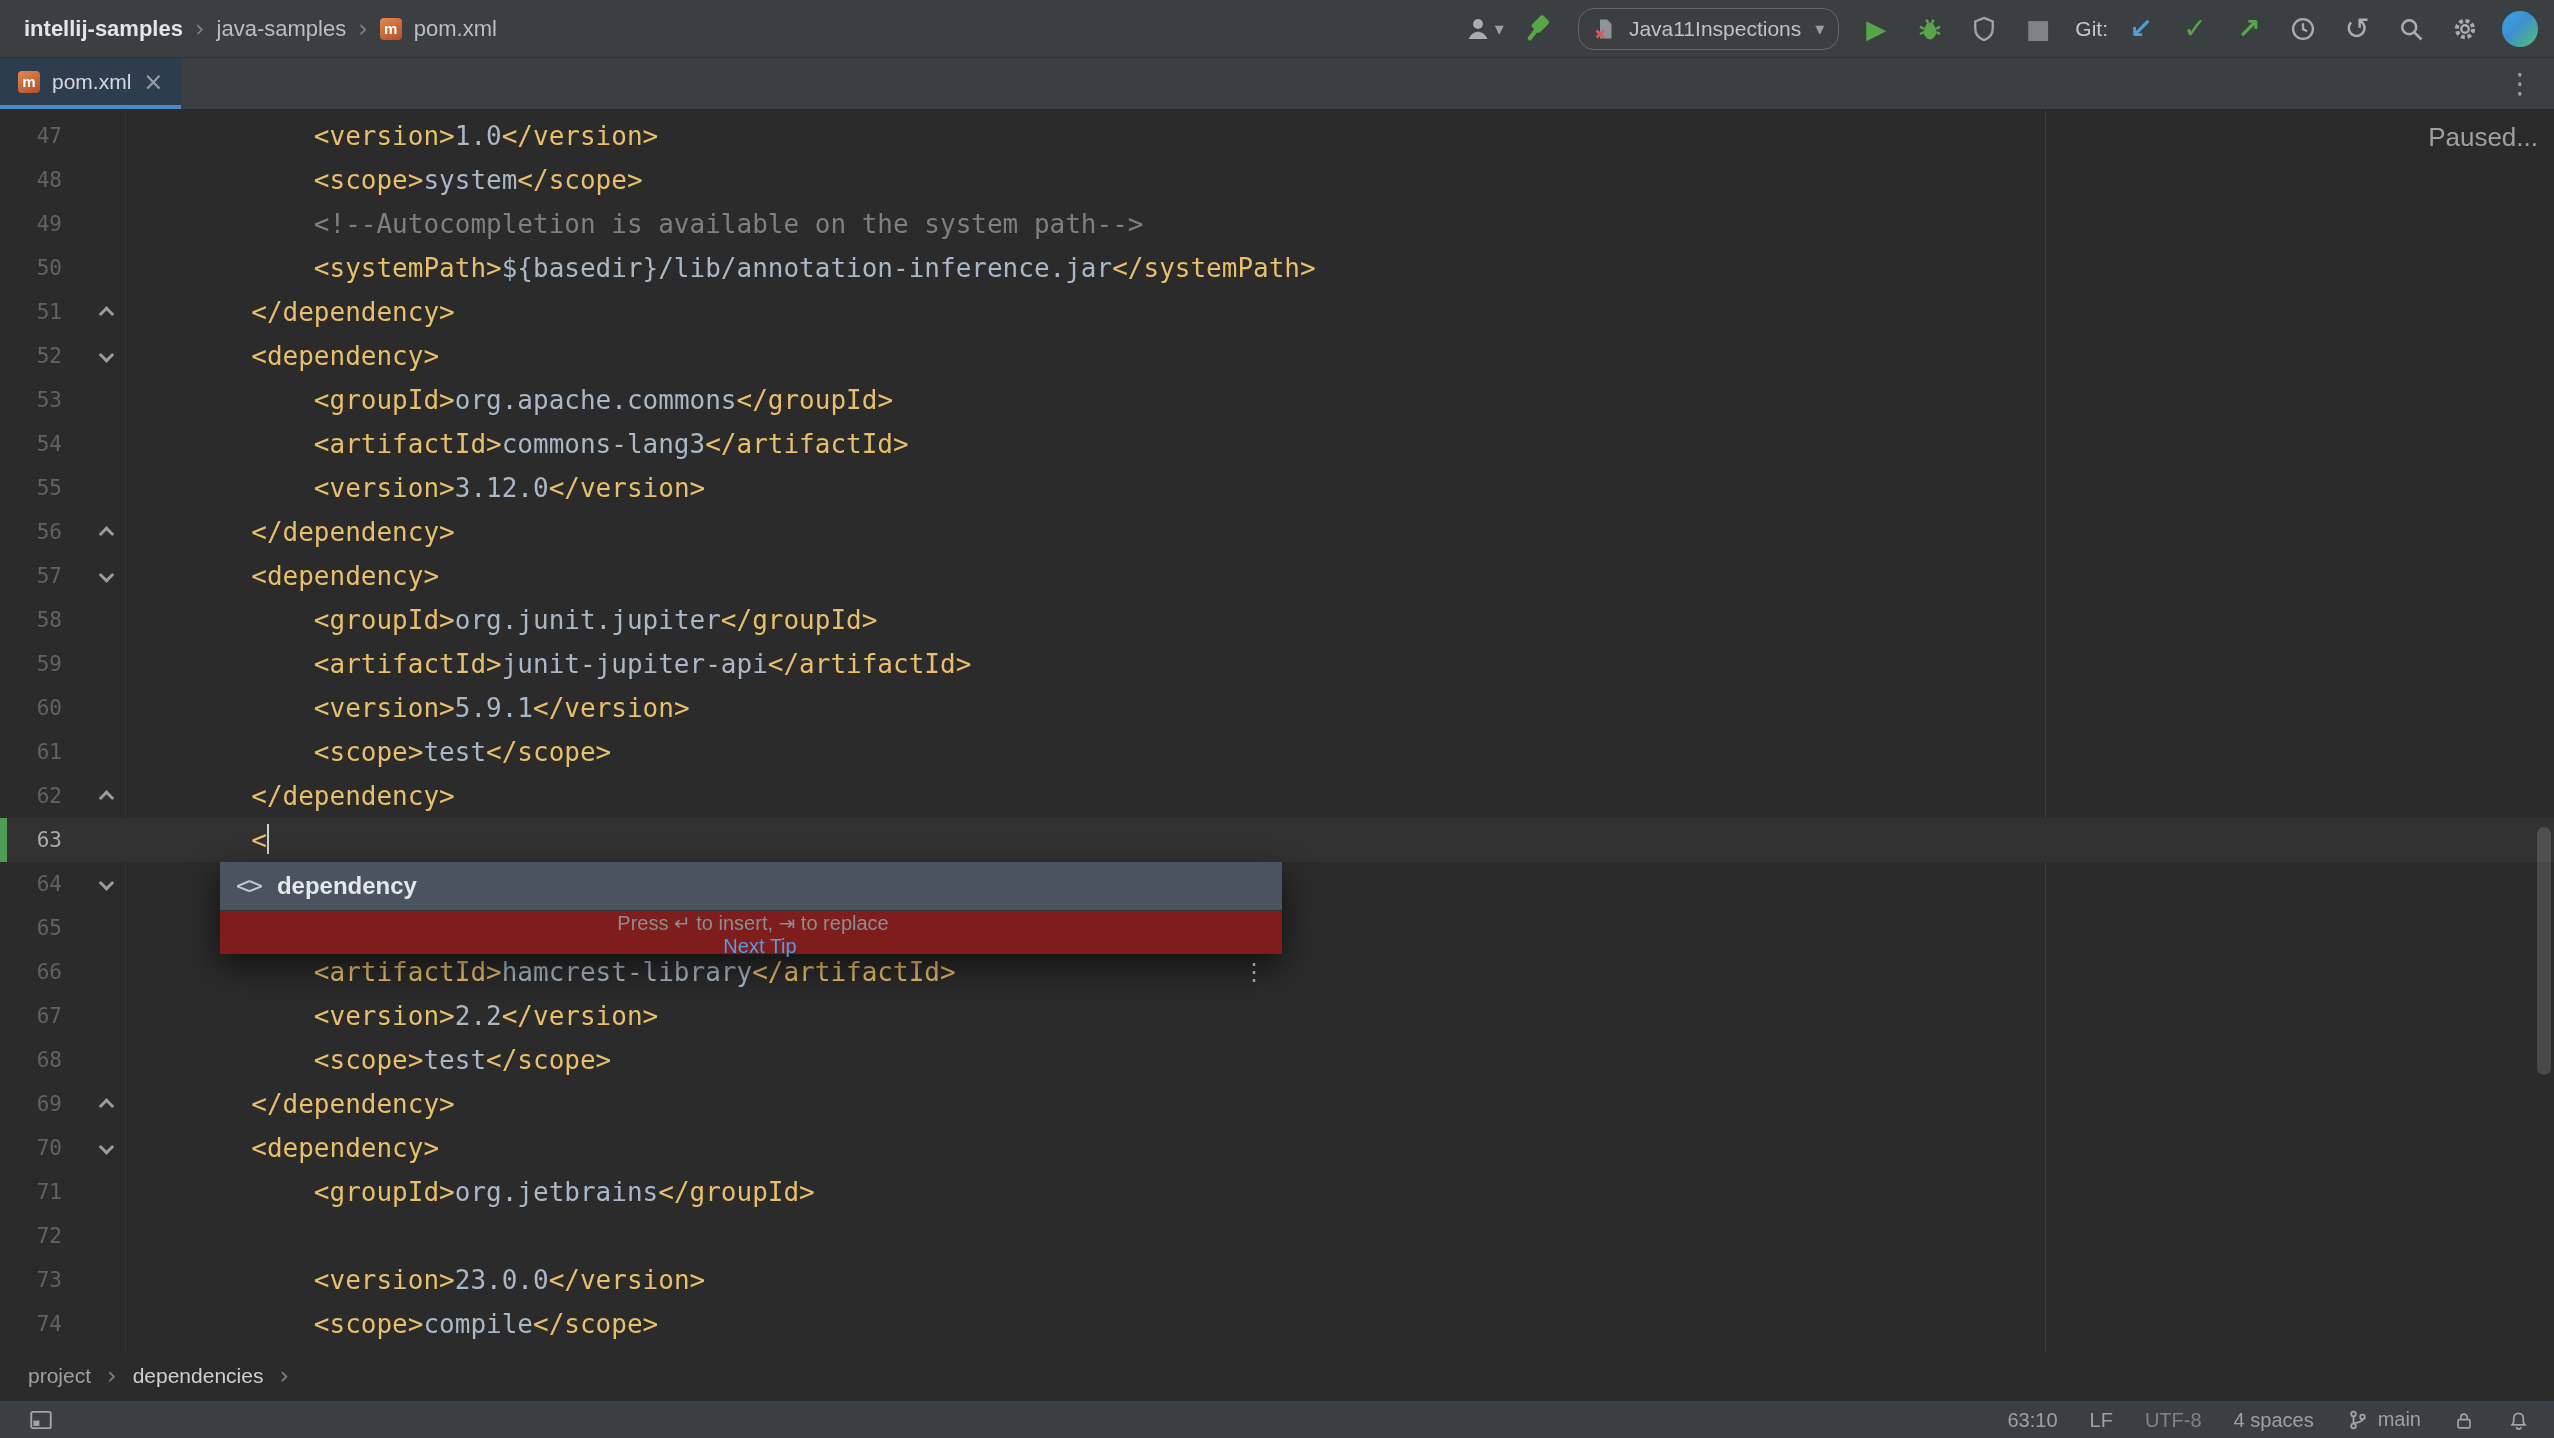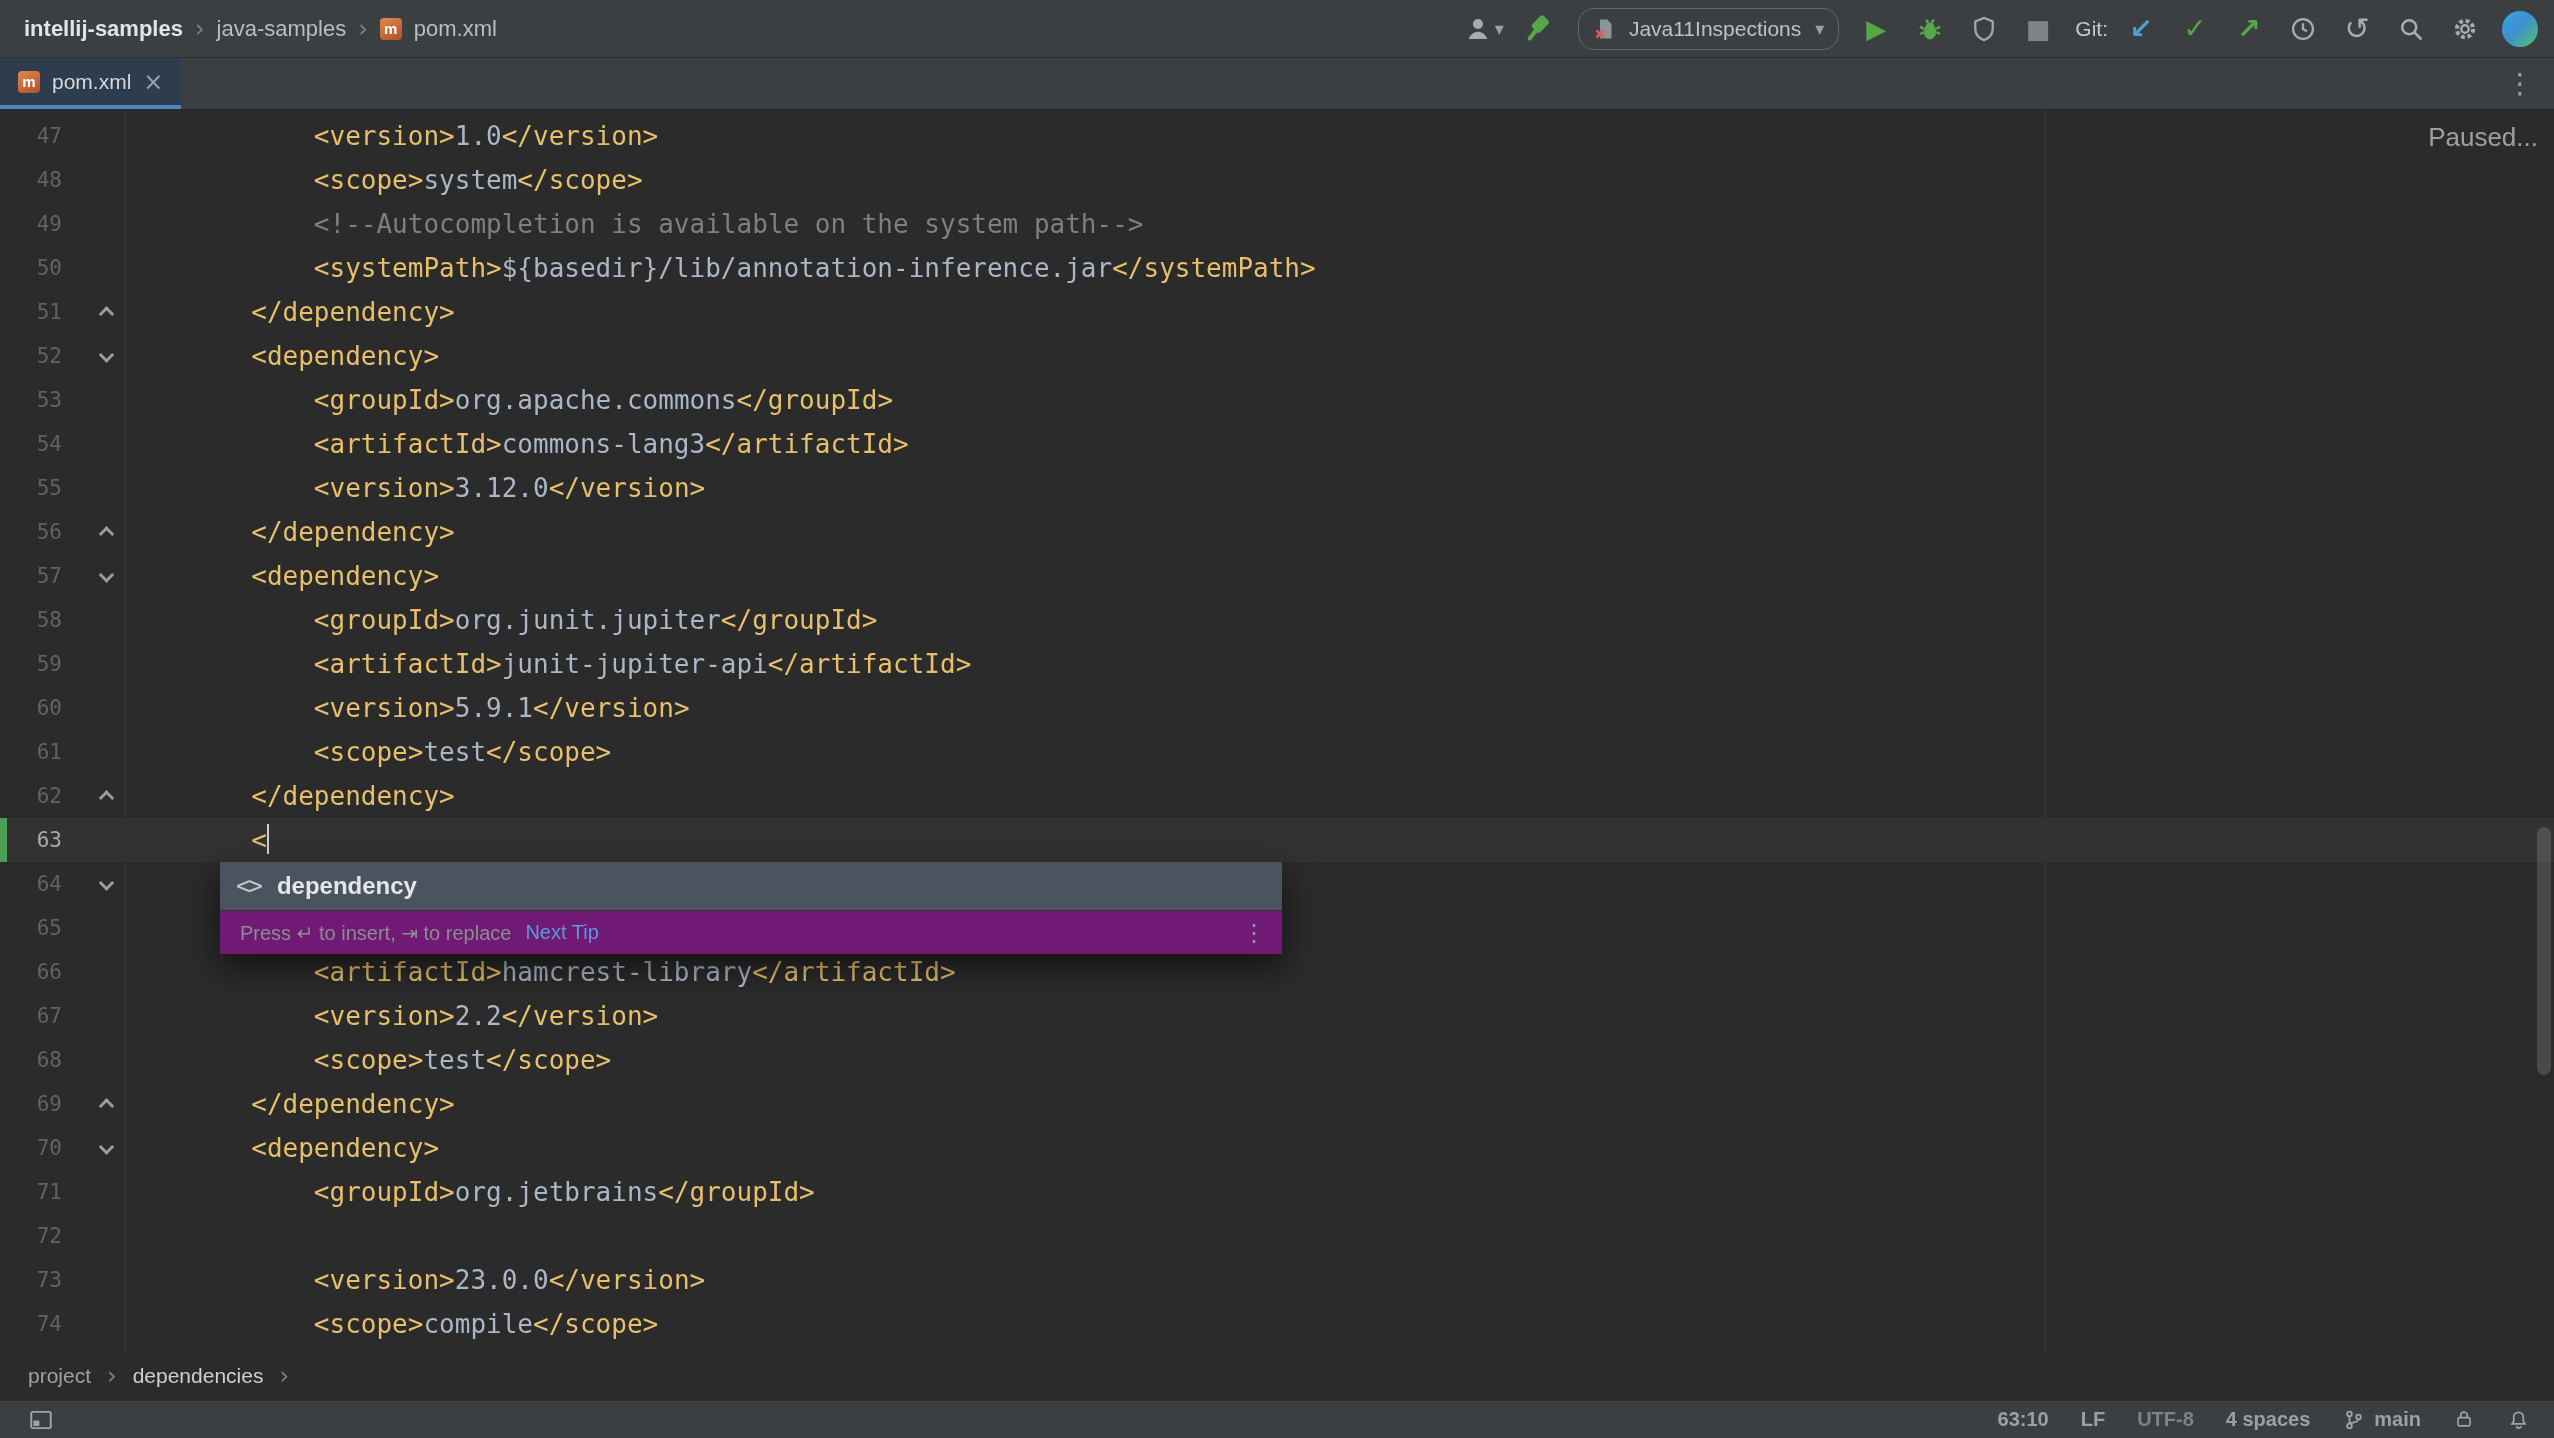--- a/index.html
+++ b/index.html
@@ -68,34 +68,34 @@
             font-family:"Liberation Sans",sans-serif; }
   .scroll-thumb { position:absolute; right:3px; top:717px; width:14px; height:248px;
                   background:rgba(164,164,164,.26); border-radius:7px; }
 
   
   .popup { position:absolute; left:220px; top:752px; width:1062px;
            font-family:"Liberation Sans",sans-serif; box-shadow:0 12px 34px rgba(0,0,0,.6); }
   .popup-item { height:48px; background:#4A545E; display:flex; align-items:center; gap:16px; padding:0 16px; }
   .tagico { font-family:"DejaVu Sans Mono",monospace; color:#C3C9CD; font-size:24px; letter-spacing:-2px; }
   .popup-item .lbl { color:#E4E6E8; font-size:24px; font-weight:600; }
-  .popup-foot { height:44px; background:#701a75; border-top:1px solid #2F3133;
-                display:flex; align-items:center; padding:0 16px 0 20px; color:#8B8E91; font-size:20px; }
+  .popup-foot { height:44px; background:#7f1d1d; border-top:1px solid #2F3133;
+                display:flex; align-items:center; padding:0 16px 0 20px; color:#8B8E91; font-size:20px;flex-direction:column; }
   .popup-foot .link { color:#569CE3; margin-left:14px; }
   .popup-foot .dots { margin-left:auto; color:#9A9DA0; font-size:24px; font-family:"DejaVu Sans",sans-serif; }
 
   
   .crumbbar { height:48px; background:#2B2B2B; display:flex; align-items:center; gap:16px;
               padding:0 28px; font-size:21px; }
   .crumbbar .c1 { color:#9DA0A3; }
   .crumbbar .c2 { color:#CDD0D2; }
   .statusbar { height:38px; background:#3C3F41; border-top:1px solid #2E3032;
                display:flex; align-items:center; justify-content:space-between;
                padding:0 24px; color:#9DA0A3; font-size:20px; }
-  .status-right { display:flex; align-items:flex-start; gap:32px;font-weight:bold; }
+  .status-right { display:flex; align-items:flex-end; gap:32px; }
   .sitem { display:flex; align-items:center; gap:8px; white-space:nowrap; }
   .dim { color:#808386; }
 </style>
 </head>
 <body>
 
 <div class="app">
 
   <header class="toolbar">
     <div class="crumbs">

